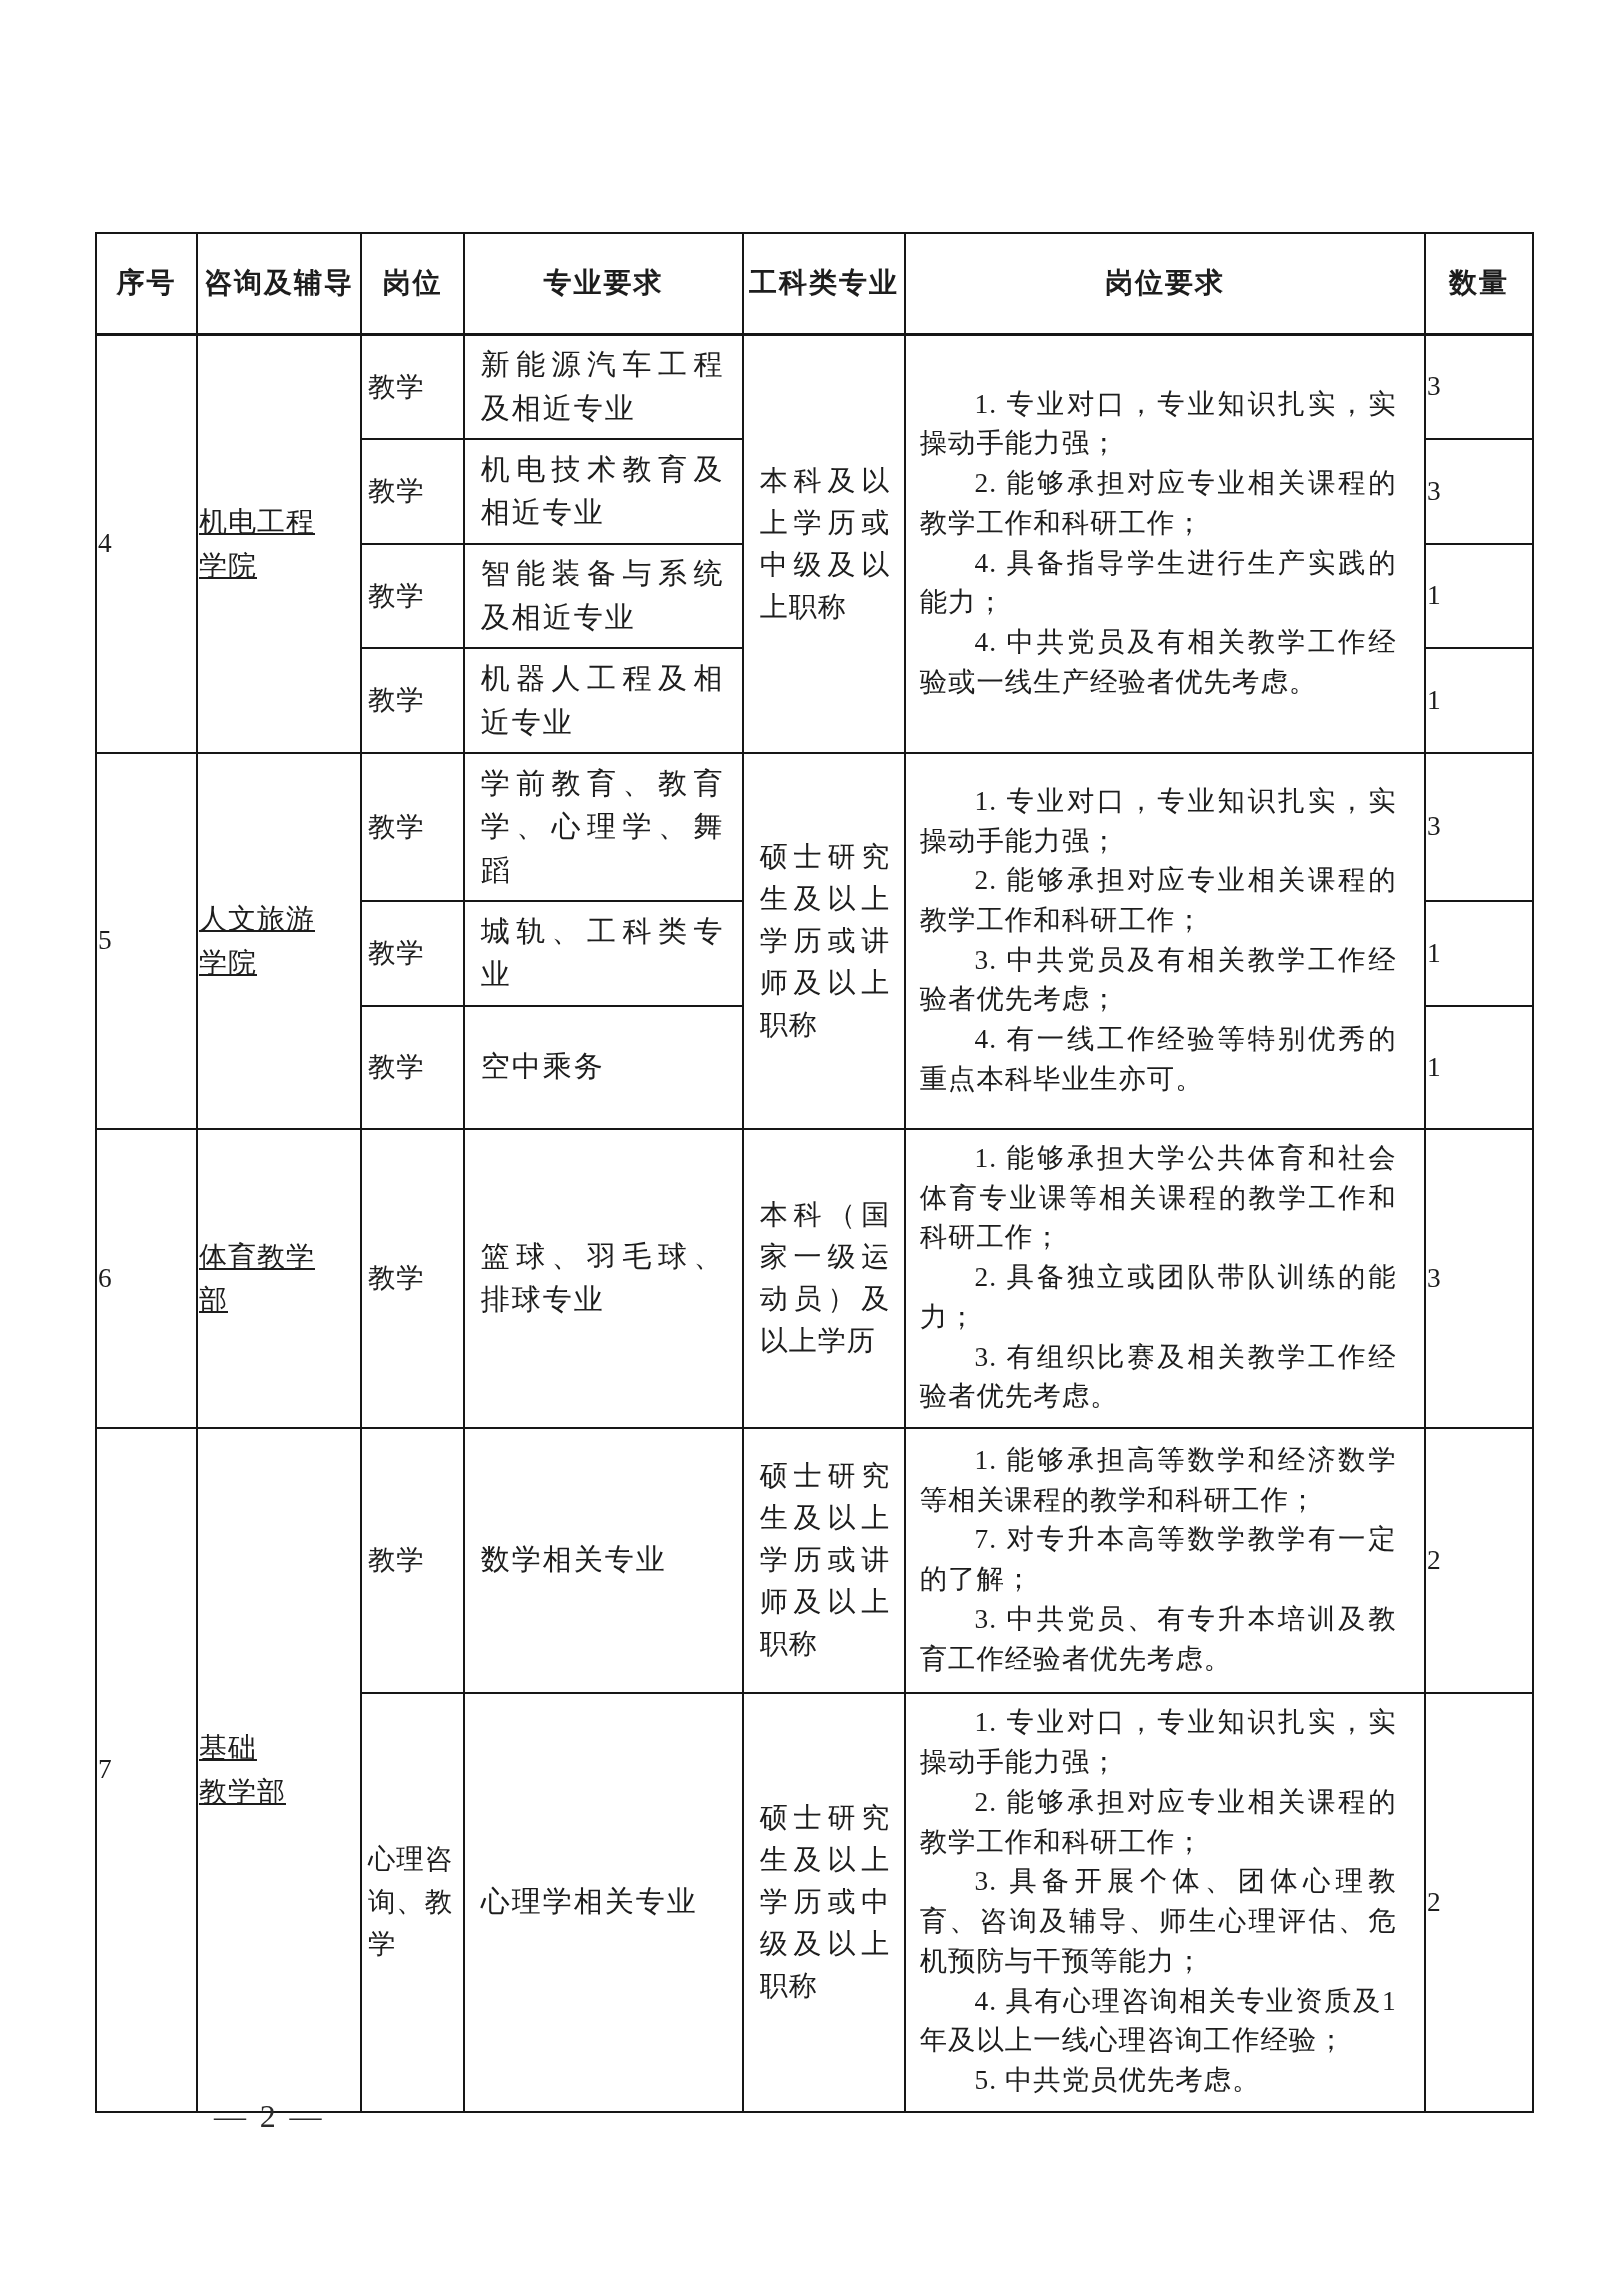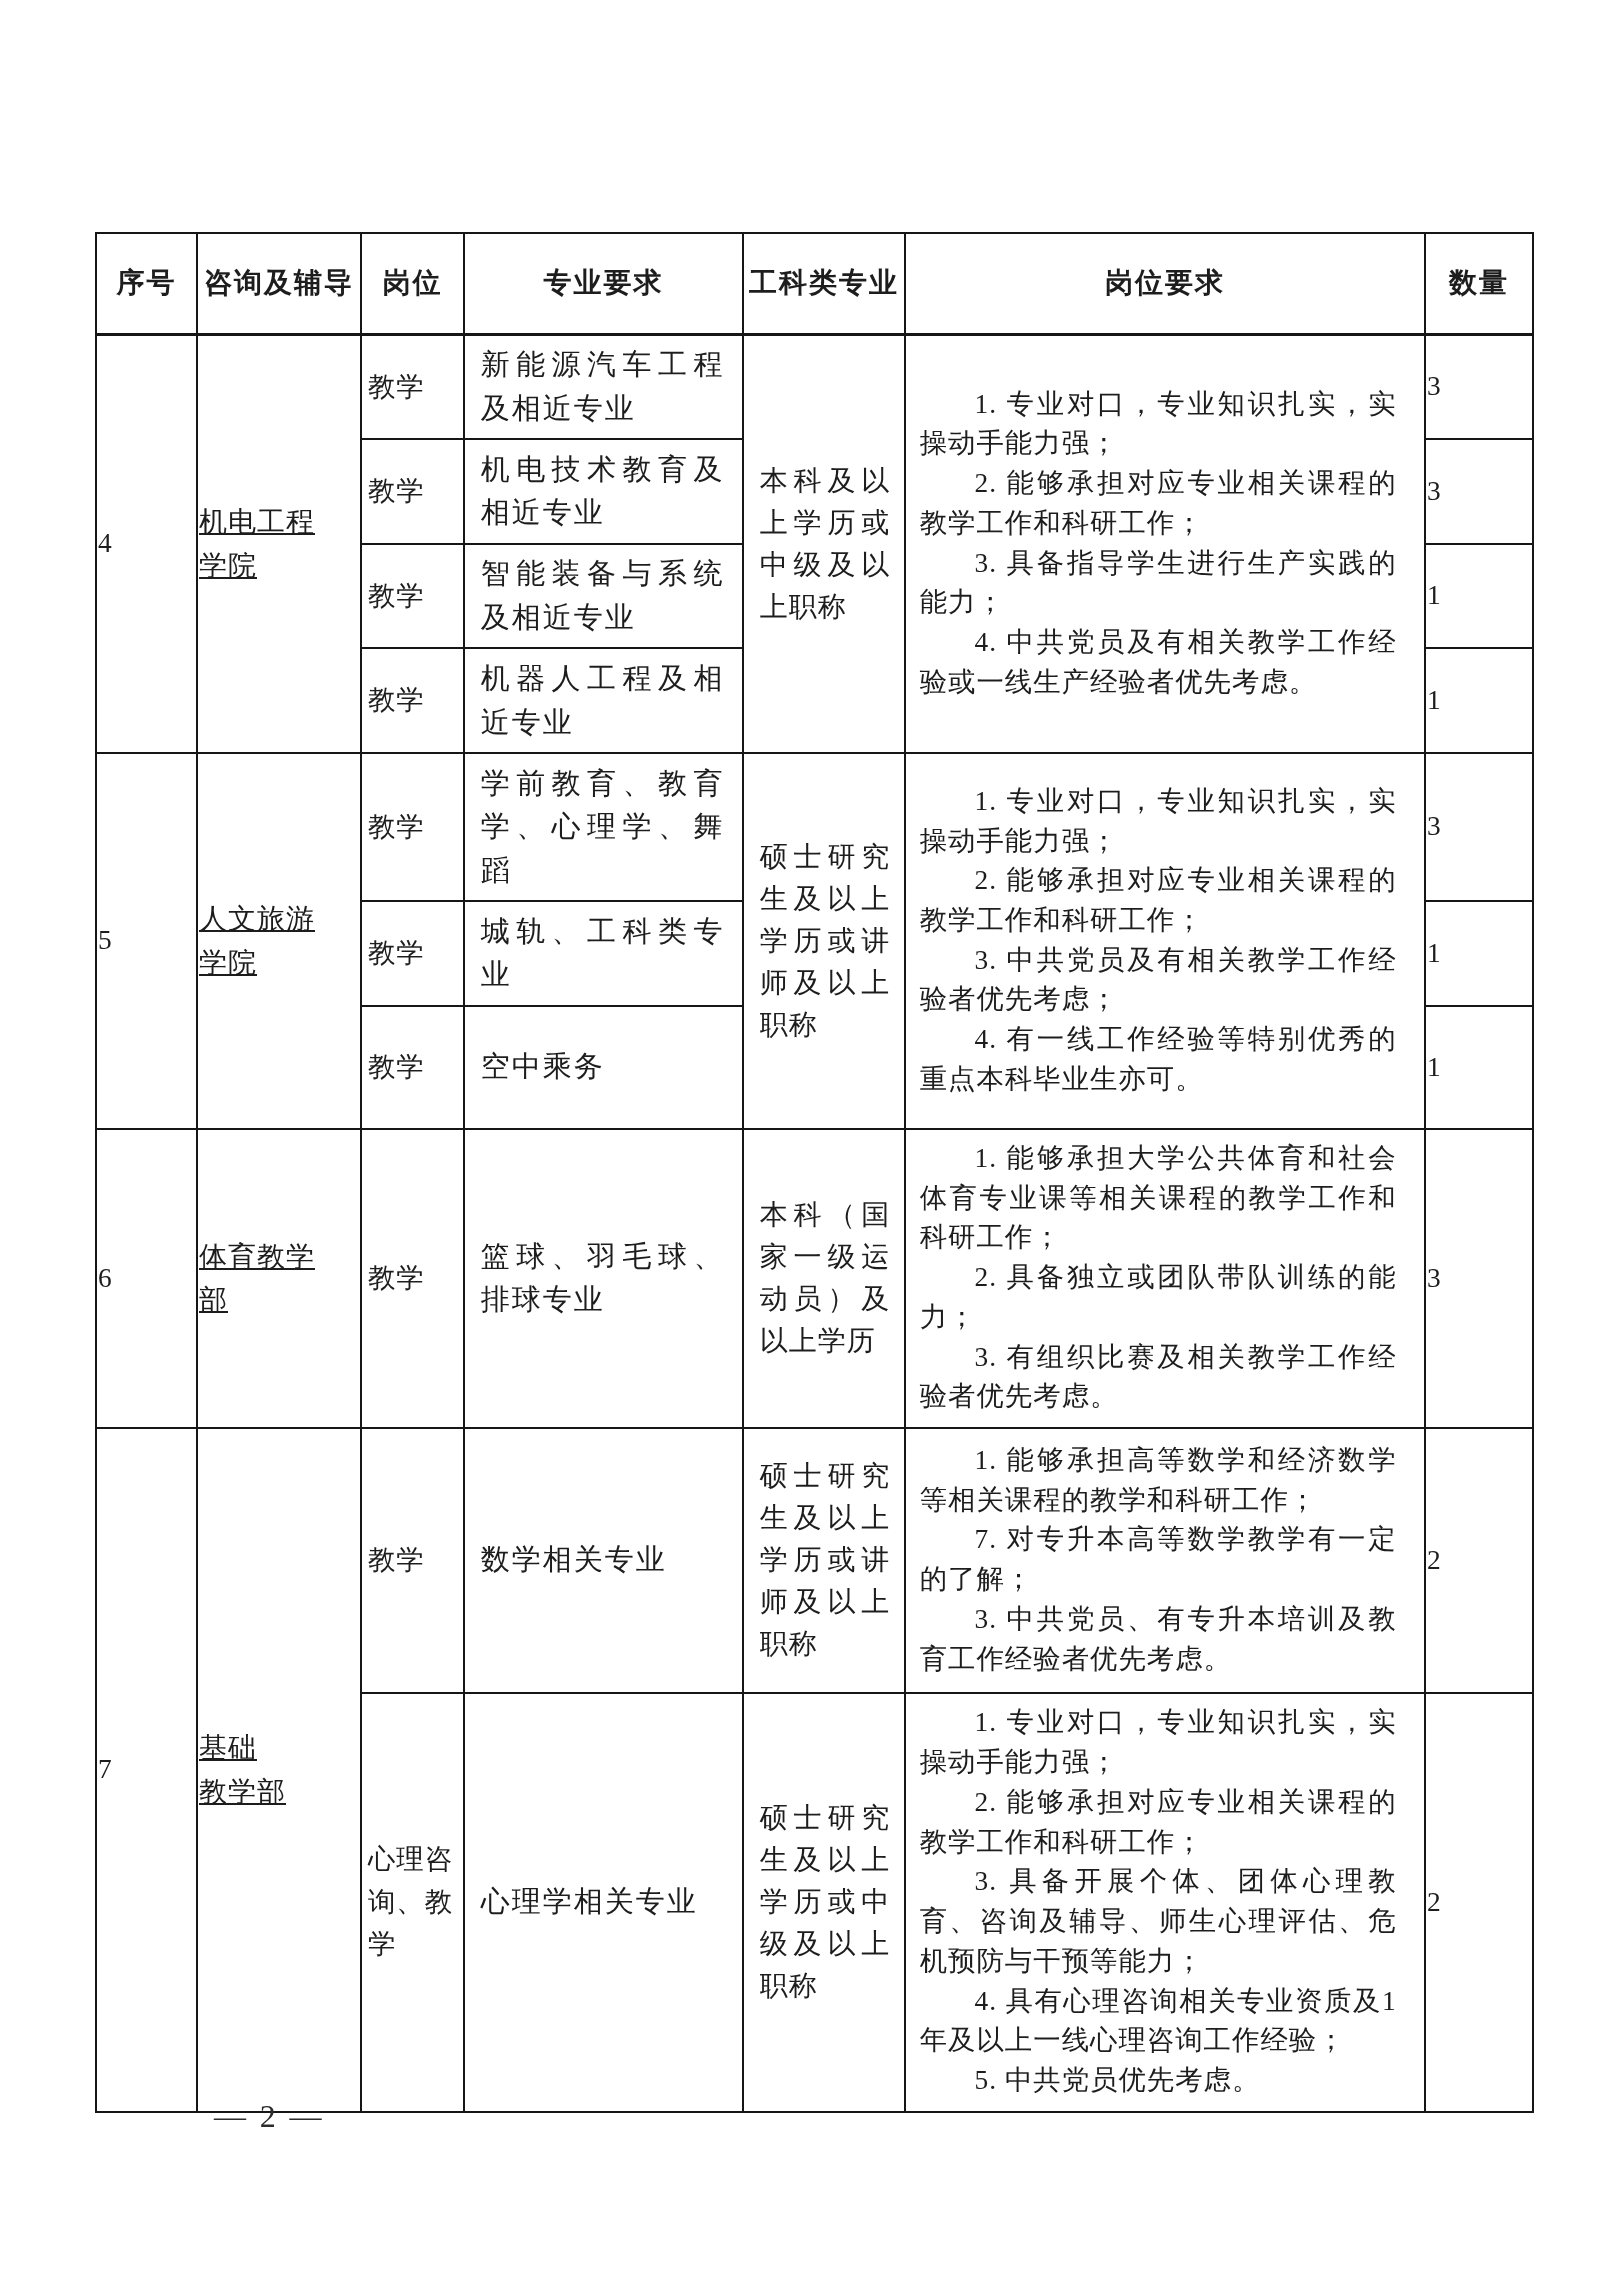--- a/index.html
+++ b/index.html
@@ -124,21 +124,21 @@
       <tr style="height:88px">
         <td class="c no" rowspan="4">4</td>
         <td class="c unit" rowspan="4">机电工程
 学院</td>
         <td class="c post">教学</td>
         <td class="major">新能源汽车工程及相近专业</td>
         <td class="edu" rowspan="4">本科及以上学历或中级及以上职称</td>
         <td class="req" rowspan="4">
             <p>1. 专业对口，专业知识扎实，实操动手能力强；</p>
             <p>2. 能够承担对应专业相关课程的教学工作和科研工作；</p>
-            <p>3. 具备指导学生进行生产实践的能力；</p>
+            <p>4. 具备指导学生进行生产实践的能力；</p>
             <p>4. 中共党员及有相关教学工作经验或一线生产经验者优先考虑。</p>
           </td>
         <td class="c count">3</td>
       </tr>
       <tr style="height:98px">
         <td class="c post">教学</td>
         <td class="major">机电技术教育及相近专业</td>
         <td class="c count">3</td>
       </tr>
       <tr style="height:88px">

